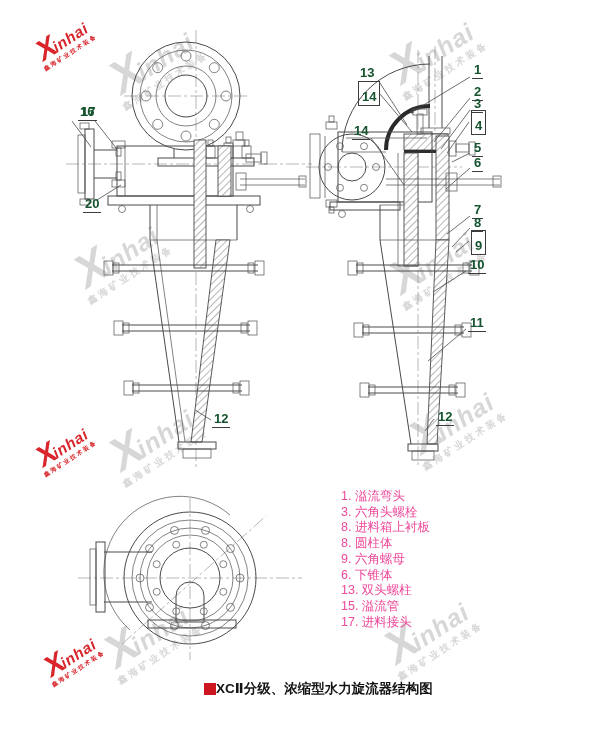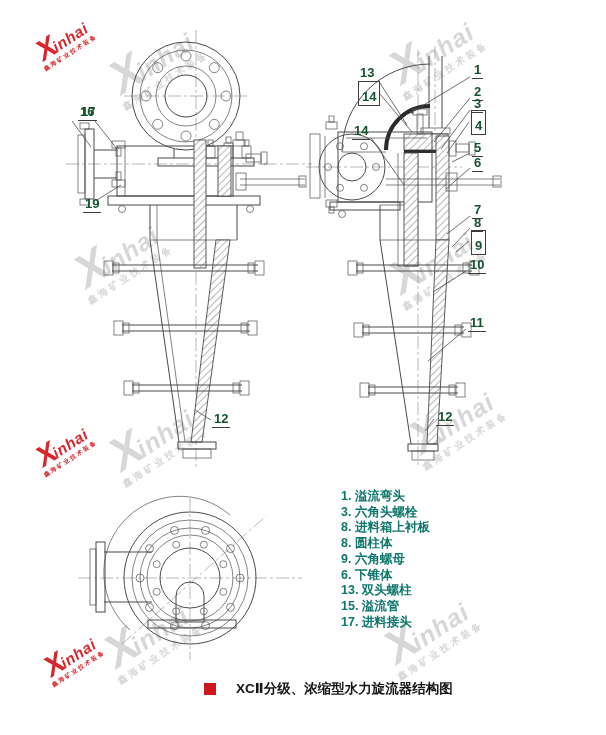--- a/index.html
+++ b/index.html
@@ -8,24 +8,24 @@
   .stage svg{position:absolute;left:0;top:0;z-index:2;}
   .ln{fill:none;stroke:#4a4a4a;stroke-width:1;}
   .lnt{fill:none;stroke:#5a5a5a;stroke-width:0.75;}
   .cl{fill:none;stroke:#9a9a9a;stroke-width:0.7;stroke-dasharray:13 3 3 3;}
   .ht{fill:url(#hat);stroke:#4a4a4a;stroke-width:0.9;}
   .blk{fill:#2e2e2e;stroke:none;}
   .ldr{stroke:#4a4a4a;stroke-width:0.8;fill:none;}
   .callout{position:absolute;z-index:4;font-size:13px;font-weight:bold;color:#14532d;
            line-height:1.05;padding:0 2px 1px 2px;border-bottom:1.2px solid #3c3c3c;}
   .callout.boxed{border:1.1px solid #3c3c3c;padding:8px 3px 1px 3px;}
-  .parts-col{position:absolute;z-index:4;font-size:12.5px;font-weight:bold;color:#0f766e;
+  .parts-col{position:absolute;z-index:4;font-size:12.5px;font-weight:normal;color:#ec4899;
              line-height:15.7px;white-space:nowrap;}
   .caption{position:absolute;z-index:4;left:204px;top:680px;display:flex;align-items:center;
-           gap:20px;font-size:13.5px;font-weight:bold;color:#141414;white-space:nowrap;}
+           gap:0;font-size:13.5px;font-weight:bold;color:#141414;white-space:nowrap;}
   .cap-sq{display:inline-block;width:12px;height:12px;background:#cc1620;flex:0 0 auto;}
   .wm{position:absolute;z-index:1;display:flex;flex-direction:column;align-items:center;
       pointer-events:none;white-space:nowrap;}
   .wm-row{display:flex;align-items:baseline;}
   .wm-x{font-style:italic;font-weight:900;font-size:46px;line-height:0.8;}
   .wm-rest{font-style:italic;font-weight:bold;font-size:25px;letter-spacing:1px;margin-left:-5px;}
   .wm-cn{font-size:9.5px;letter-spacing:3px;margin-top:0px;font-weight:bold;}
 </style>
 </head>
 <body>
@@ -276,21 +276,21 @@
       <div>17. 进料接头</div>
     </div>
 
   <div class="caption">
     <span class="cap-sq" style="background: rgb(204, 22, 32);"></span>
     <span>XCⅡ分级、浓缩型水力旋流器结构图</span>
   </div>
 
 <div class="callout" style="left: 62px; top: 105px; margin-left: 17px;">17</div>
     <div class="callout" style="left: 78px; top: 105px; text-align: right;">16</div>
-    <div class="callout" style="left: 83px; top: 197px;">19</div>
+    <div class="callout" style="left: 83px; top: 197px;">20</div>
     <div class="callout" style="left: 212px; top: 412px;">12</div>
     <div class="callout" style="left: 358px; top: 66px;">13</div>
     <div class="callout boxed" style="left: 358px; top: 81px;">14</div>
     <div class="callout" style="left: 352px; top: 124px;">14</div>
     <div class="callout" style="left: 472px; top: 63px;">1</div>
     <div class="callout" style="left: 472px; top: 85px;">2</div>
     <div class="callout" style="left: 472px; top: 97px;">3</div>
     <div class="callout boxed" style="left: 471px; top: 110px;">4</div>
     <div class="callout" style="left: 472px; top: 141px;">5</div>
     <div class="callout" style="left: 472px; top: 156px;">6</div>

